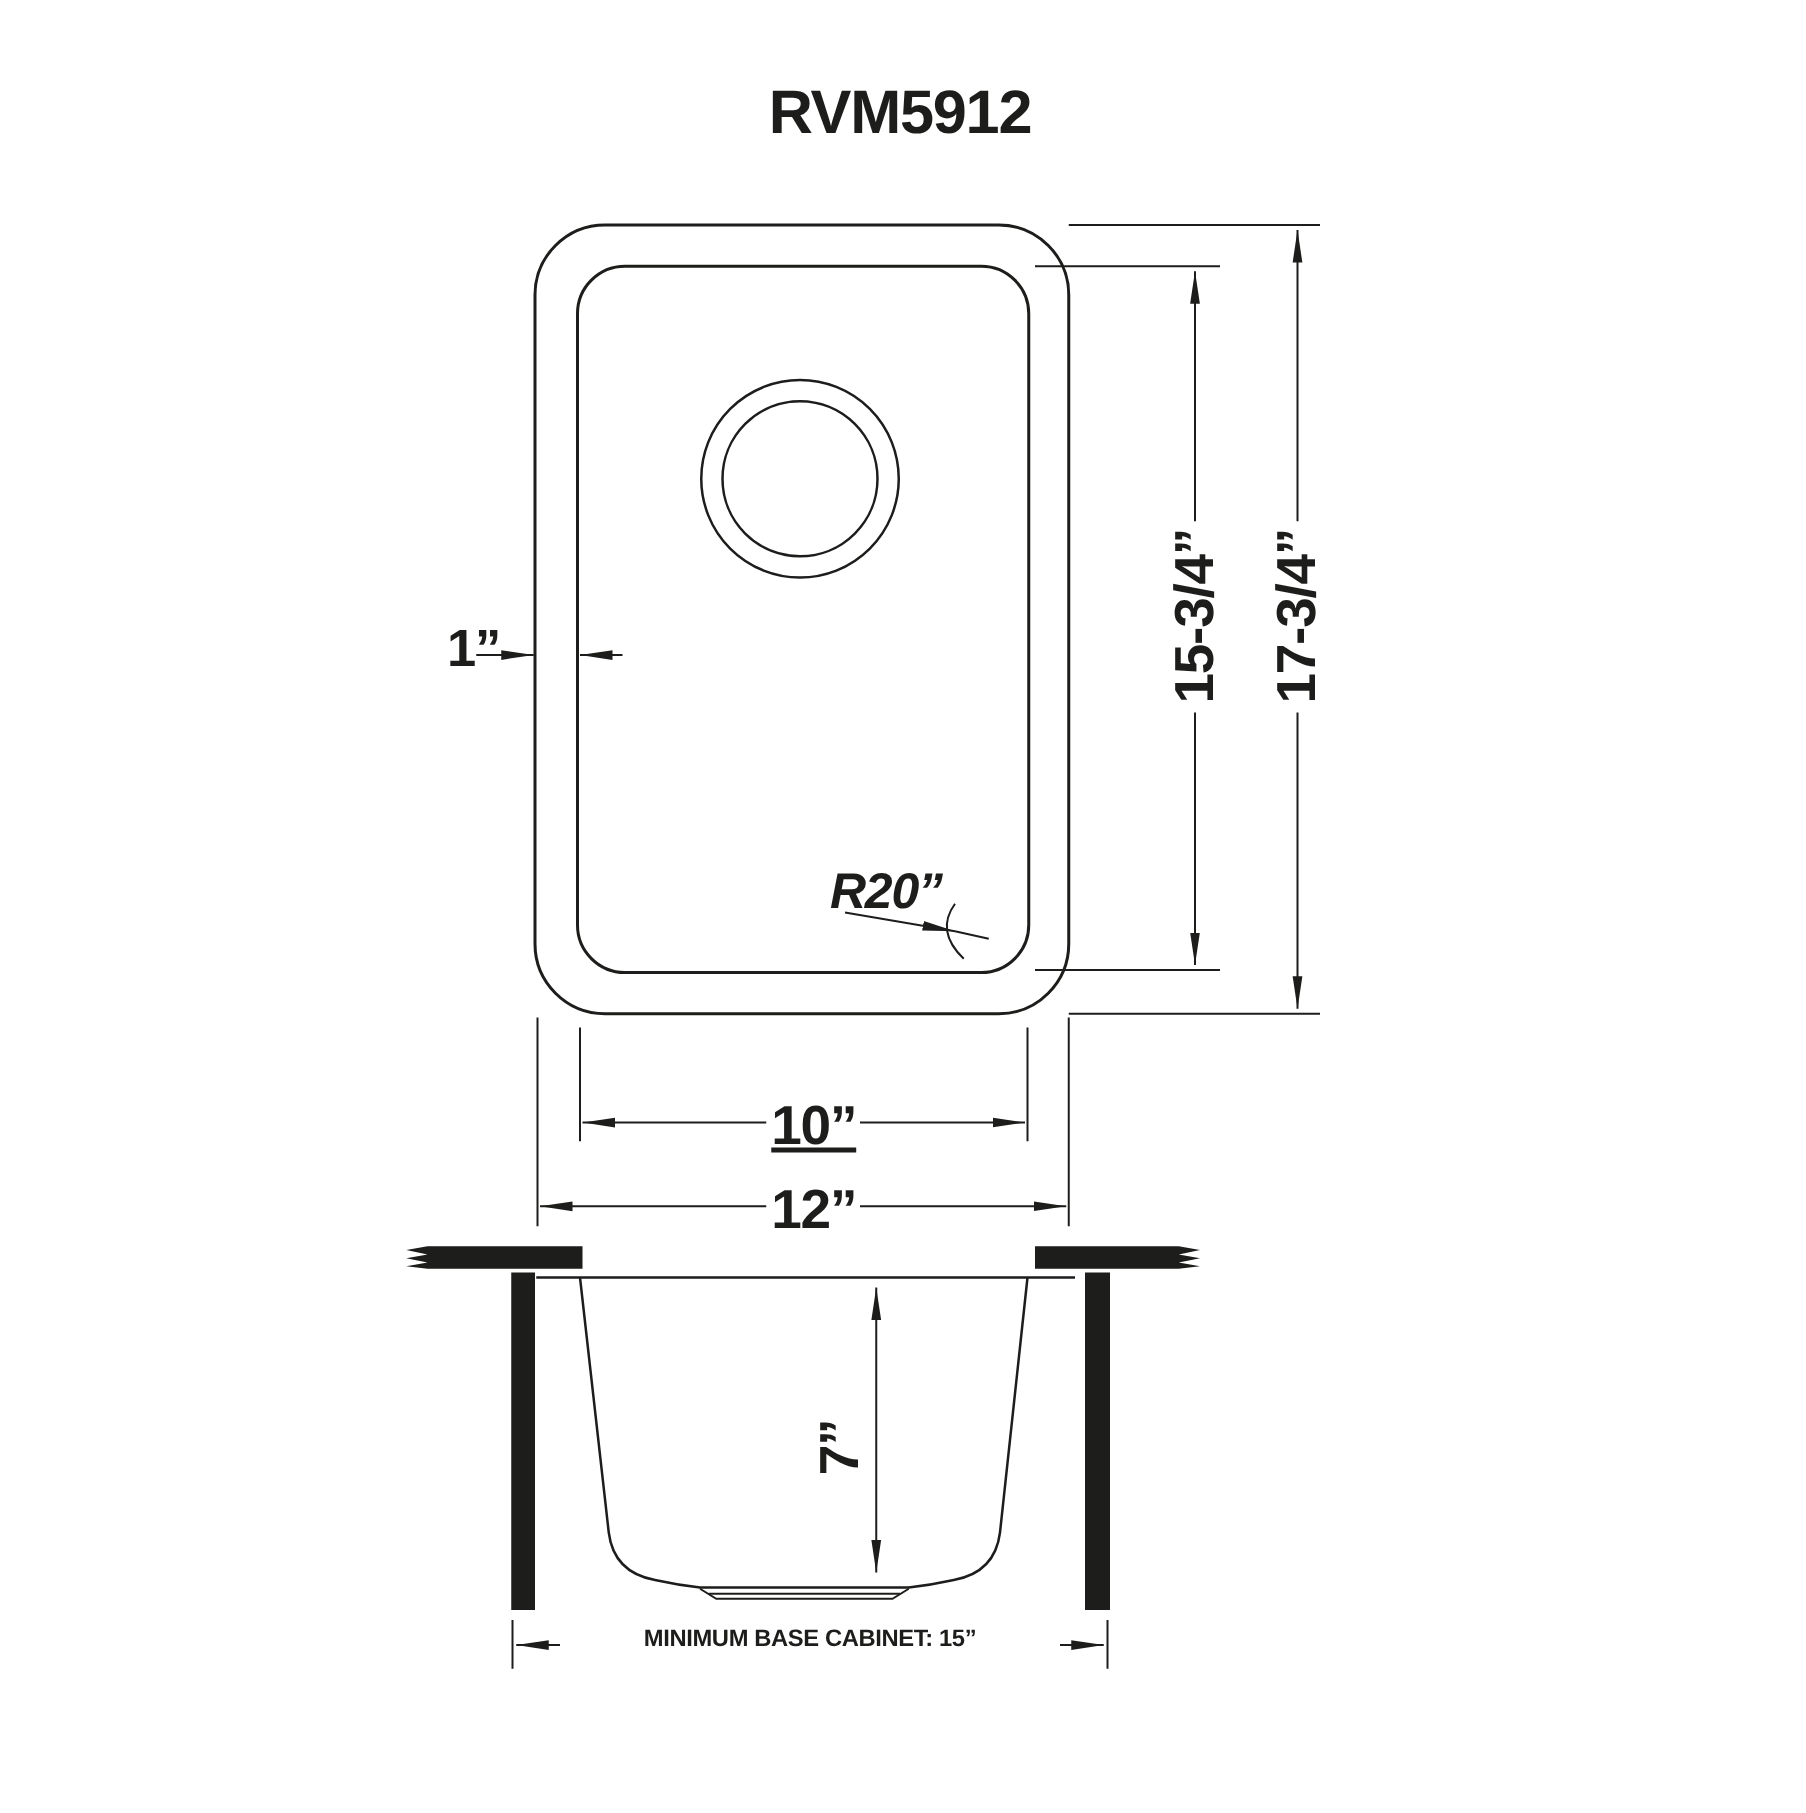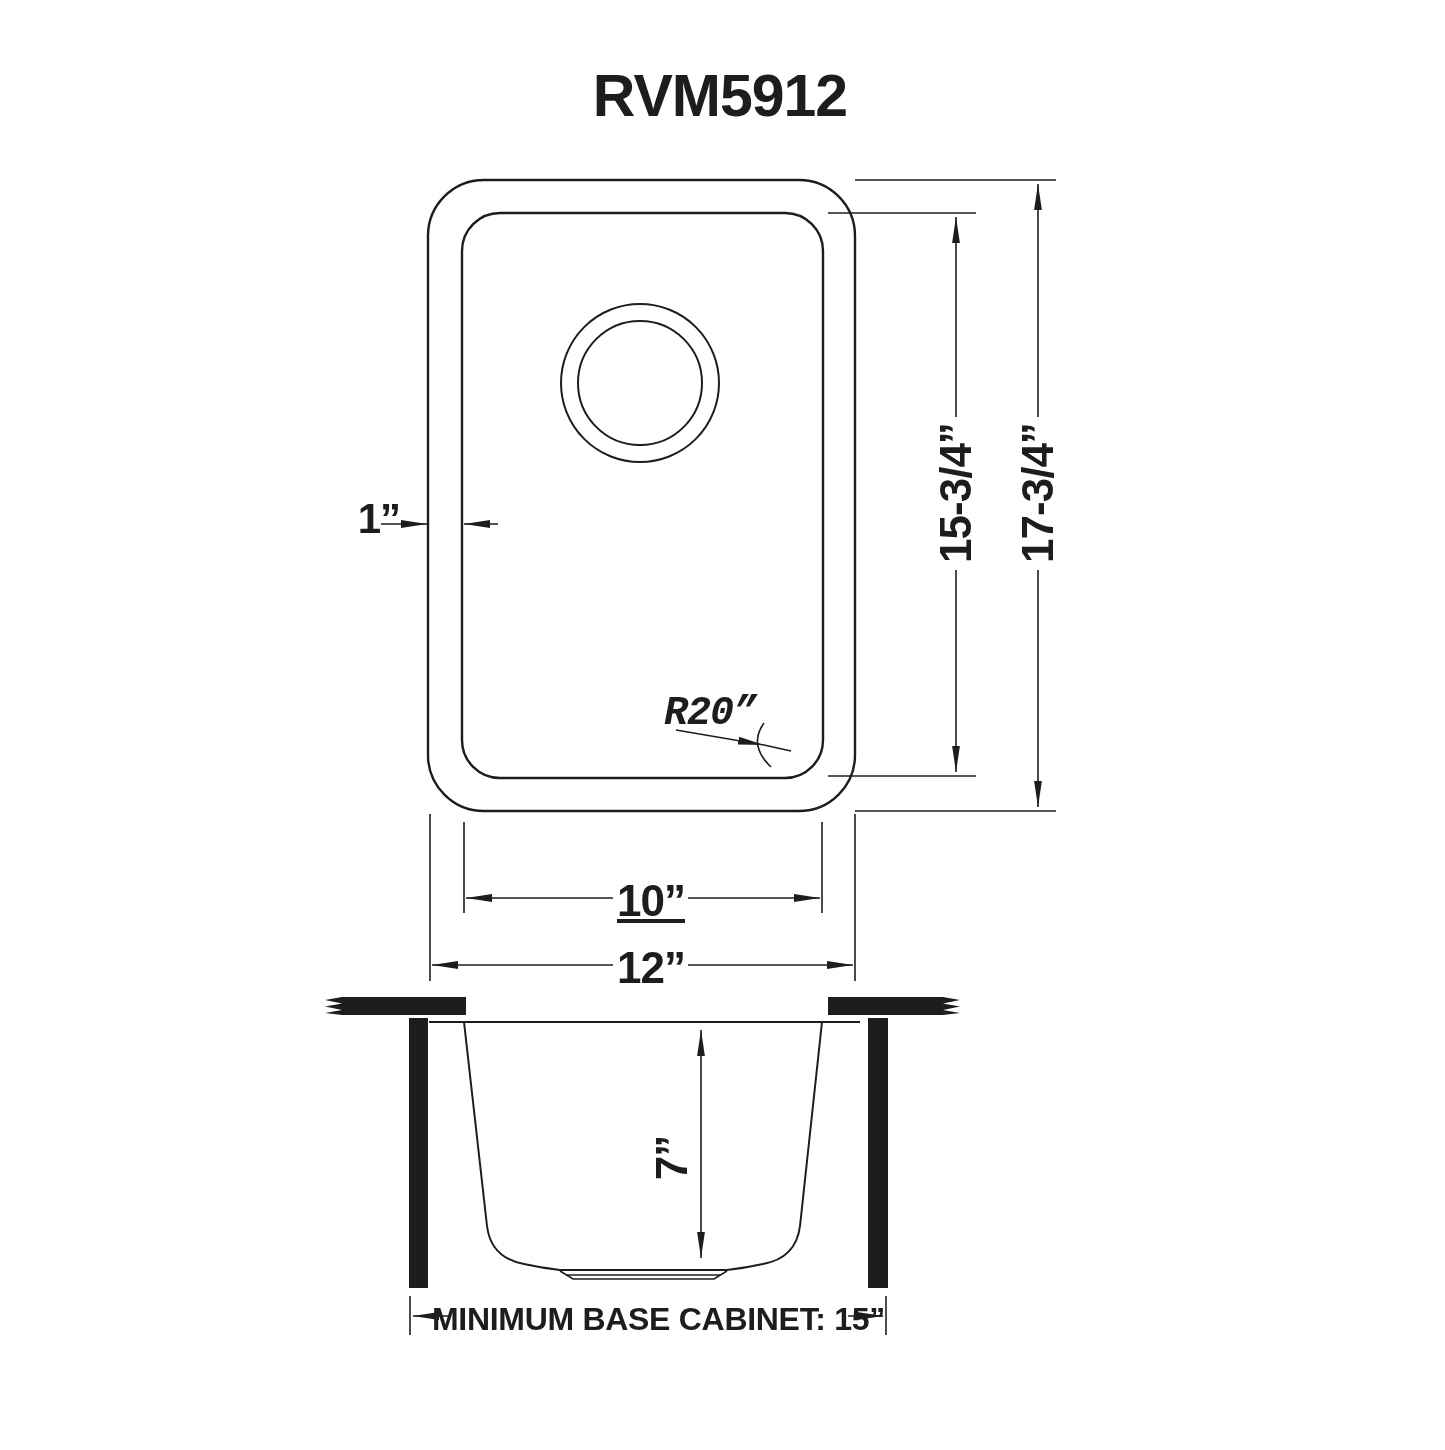--- a/index.html
+++ b/index.html
@@ -16,26 +16,26 @@
   .outline  { stroke: var(--ink); stroke-width: 2.4; fill: none; }
   .thin     { stroke: var(--ink); stroke-width: 2.0; fill: none; }
   .solid    { fill: var(--ink); stroke: none; }
   .lbl {
     position: absolute;
     color: var(--ink);
     font-weight: 700;
     white-space: nowrap;
     -webkit-user-select: none; user-select: none;
   }
-  .title-lbl   { font-size: 59px; letter-spacing: -1px; text-align: center; }
+  .title-lbl   { font-size: 49px; letter-spacing: -1px; text-align: center; }
   .dim         { font-size: 44px; letter-spacing: -1px; text-align: center; }
   .dim-sm      { font-size: 42px; letter-spacing: -1px; text-align: right; }
-  .dim-radius  { font-size: 40px; font-style: italic; letter-spacing: -1px; font-family: Liberation Mono, monospace; }
+  .dim-radius  { font-size: 40px; font-style: italic; letter-spacing: -1px; }
   .rot         { transform: rotate(-90deg); transform-origin: center center; line-height: 46px; }
-  .cab         { font-size: 32px; letter-spacing: -0.3px; text-align: center; }
+  .cab         { font-size: 19px; letter-spacing: -0.3px; text-align: center; }
 </style>
 </head>
 <body>
 
 <div id="stage">
 
   <svg id="linework" width="1445" height="1450" viewBox="0 0 1445 1450" xmlns="http://www.w3.org/2000/svg">
     <defs>
       <marker id="ah" viewBox="0 0 26 10" refX="26" refY="5" markerWidth="26" markerHeight="10" orient="auto" markerUnits="userSpaceOnUse">
         <path d="M0,1.1 L26,5 L0,8.9 Z" style="fill: var(--ink);"></path>

